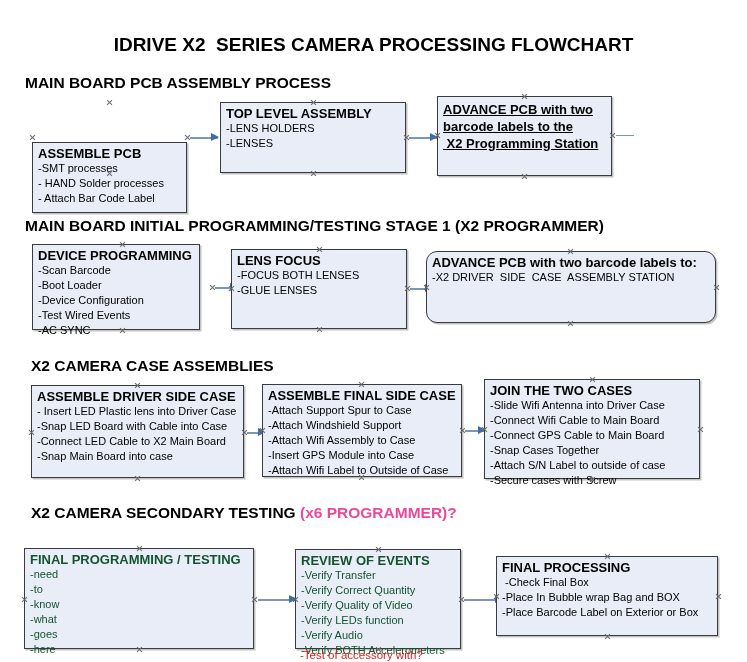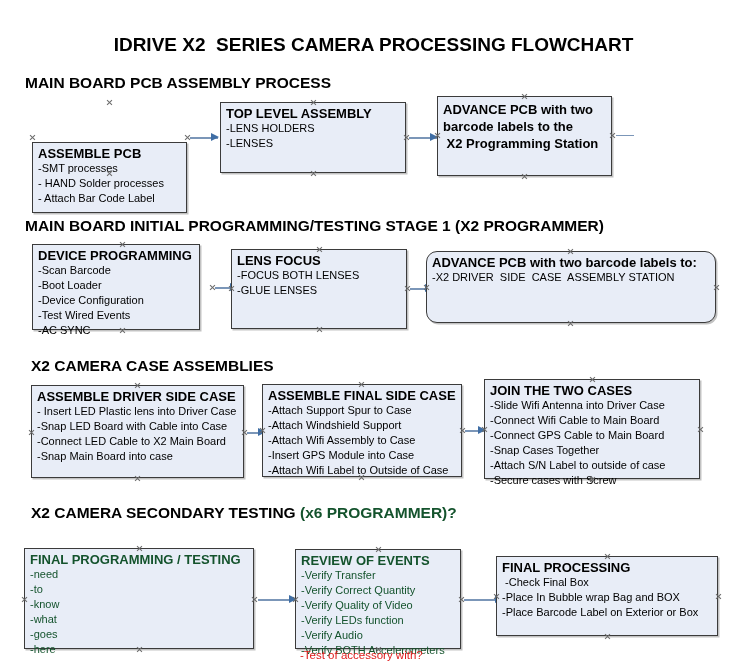--- a/index.html
+++ b/index.html
@@ -34,21 +34,21 @@
     white-space: pre;
   }
   .section-title {
     position: absolute;
     font-size: 15.5px;
     font-weight: bold;
     color: #000;
     white-space: pre;
   }
   .section-title .red {
-    color: #14532d;
+    color: #ec4899;
   }
   
   .fbox {
     position: absolute;
     background: #e8edf7;
     border: 1.3px solid #3b3b3b;
     box-sizing: border-box;
     box-shadow: 1.5px 1.5px 0 rgba(120,120,120,0.45);
   }
   .fbox .bx-inner {
@@ -66,20 +66,21 @@
     line-height: 15px;
     white-space: pre;
     color: #000;
   }
   .bx-title-multi {
     font-size: 13px;
     font-weight: bold;
     line-height: 17px;
     white-space: pre;
     color: #000;
+    text-decoration: underline;
   }
   
   .red-text .bx-title, .red-text .bx-line { color: #14532d; }
 
   
   .overflow-line {
     position: absolute;
     font-size: 11.5px;
     line-height: 15px;
     white-space: pre;

